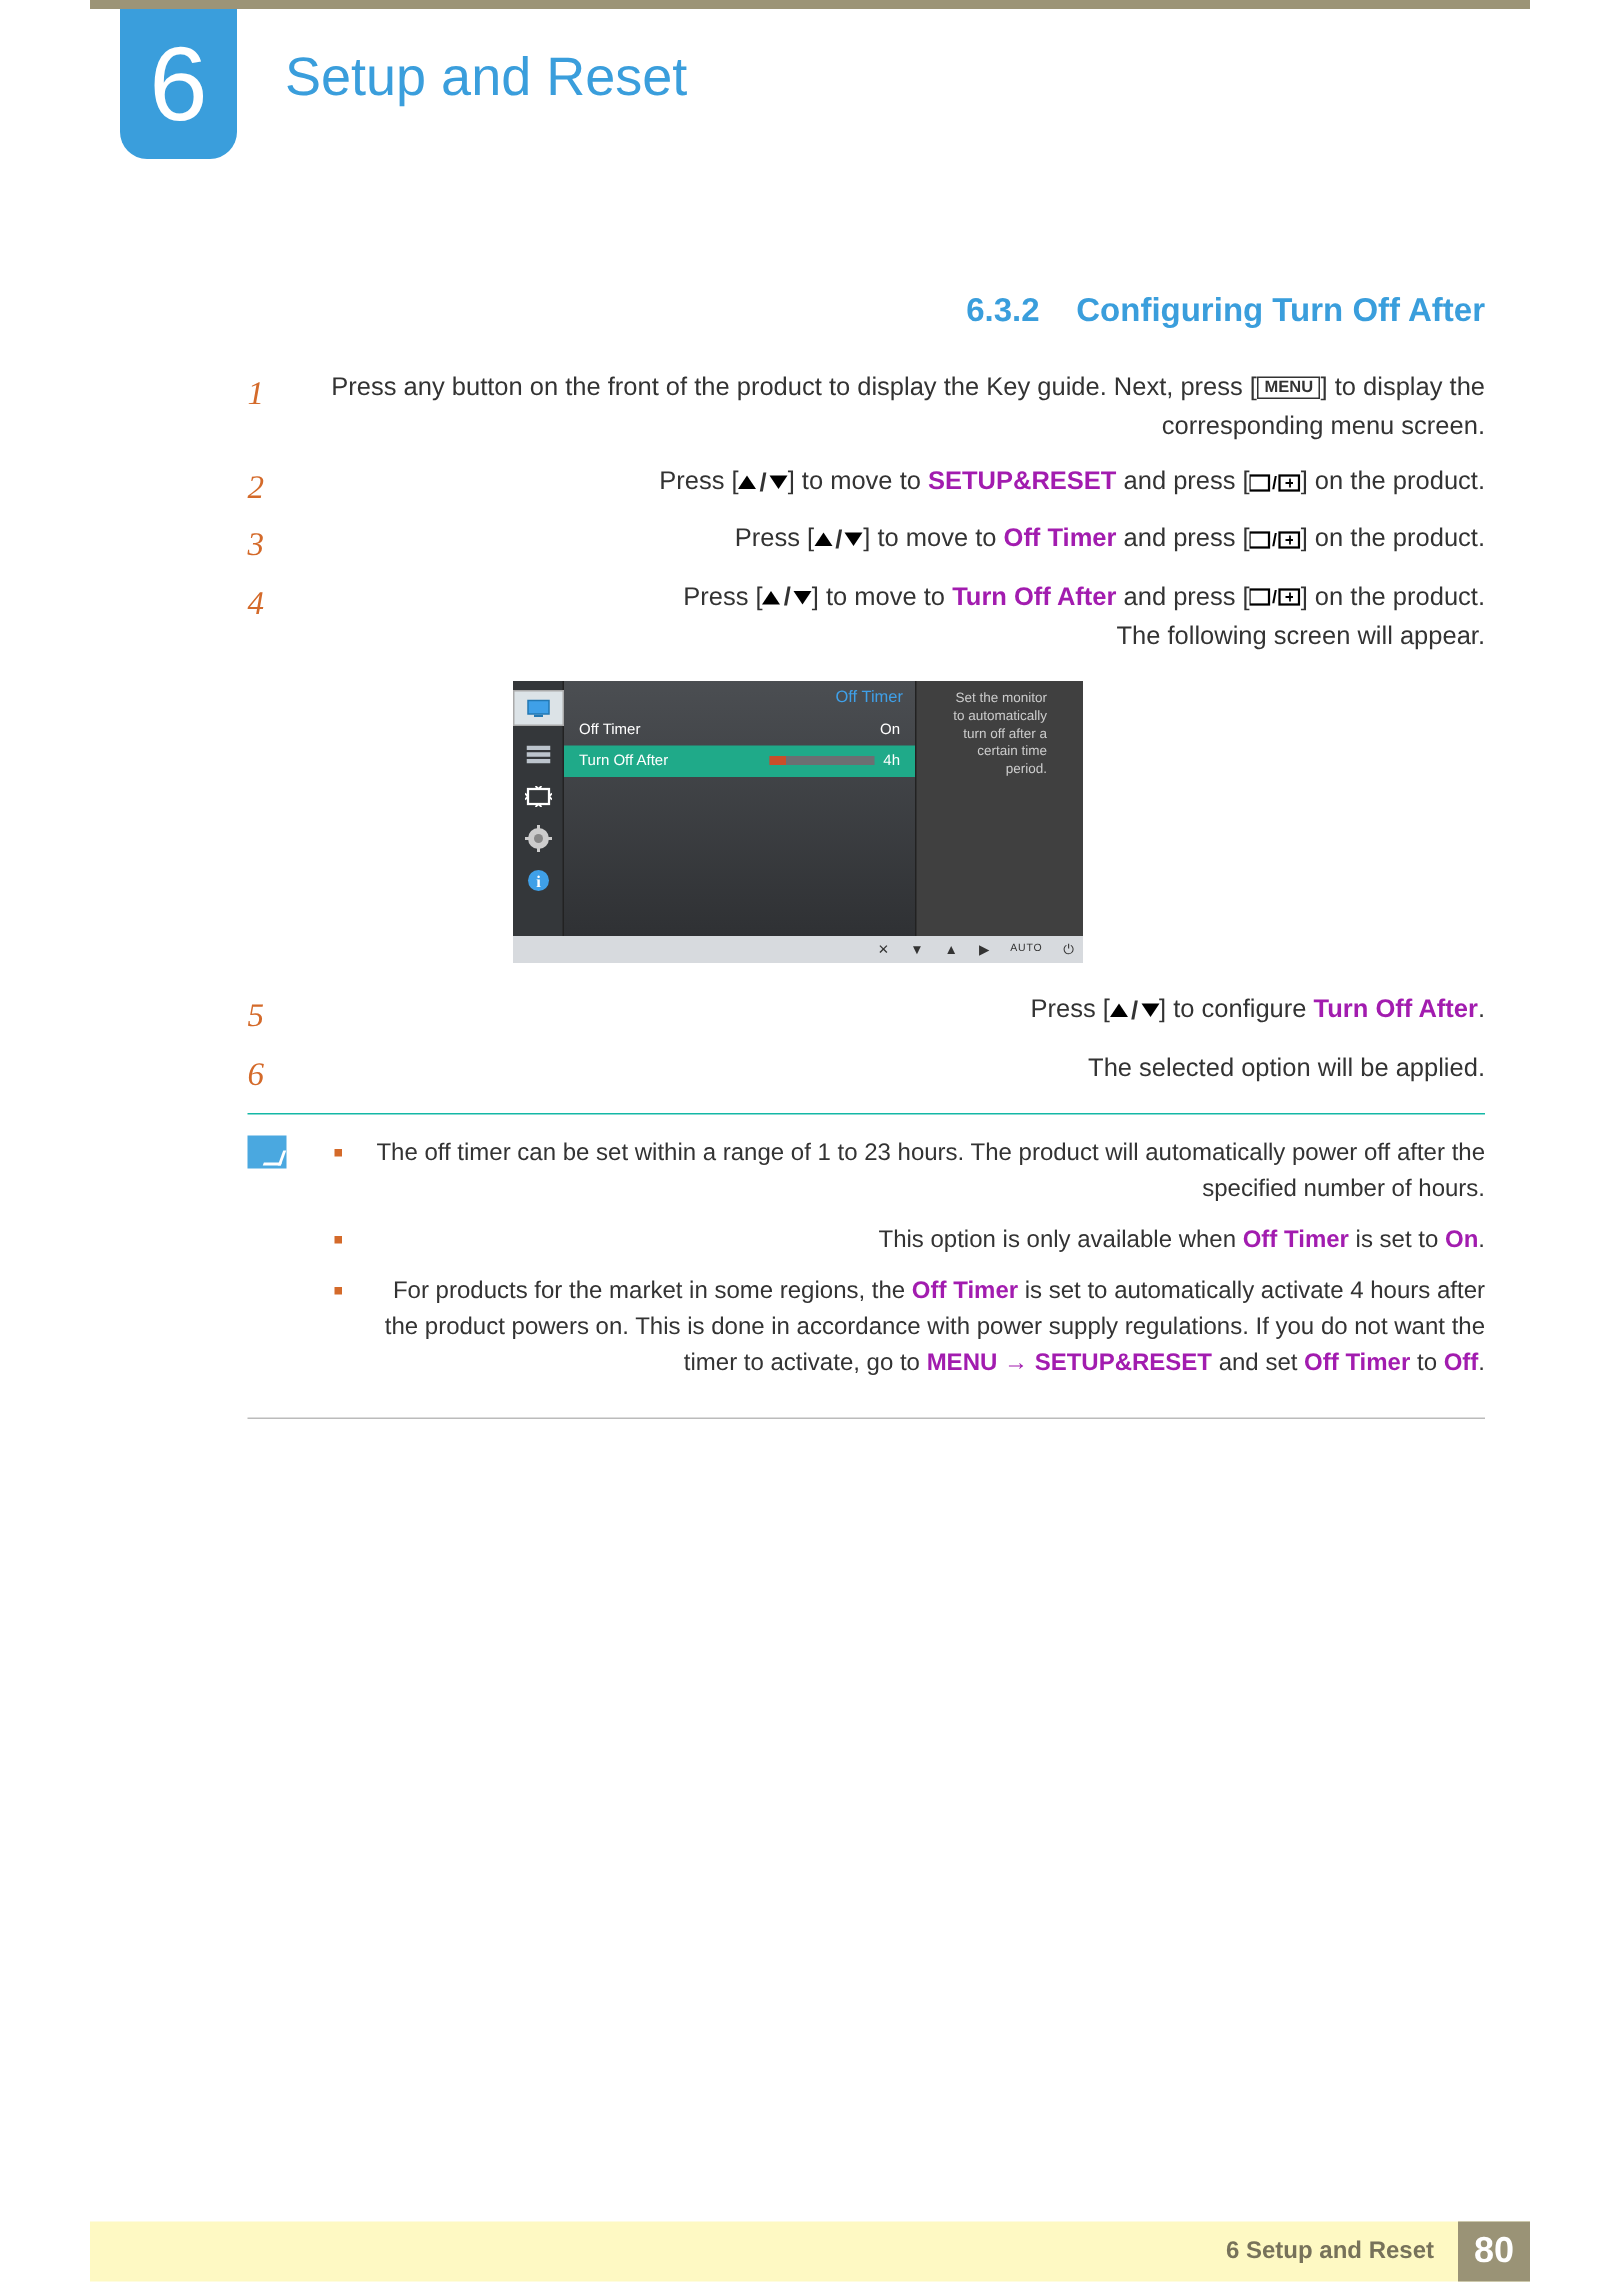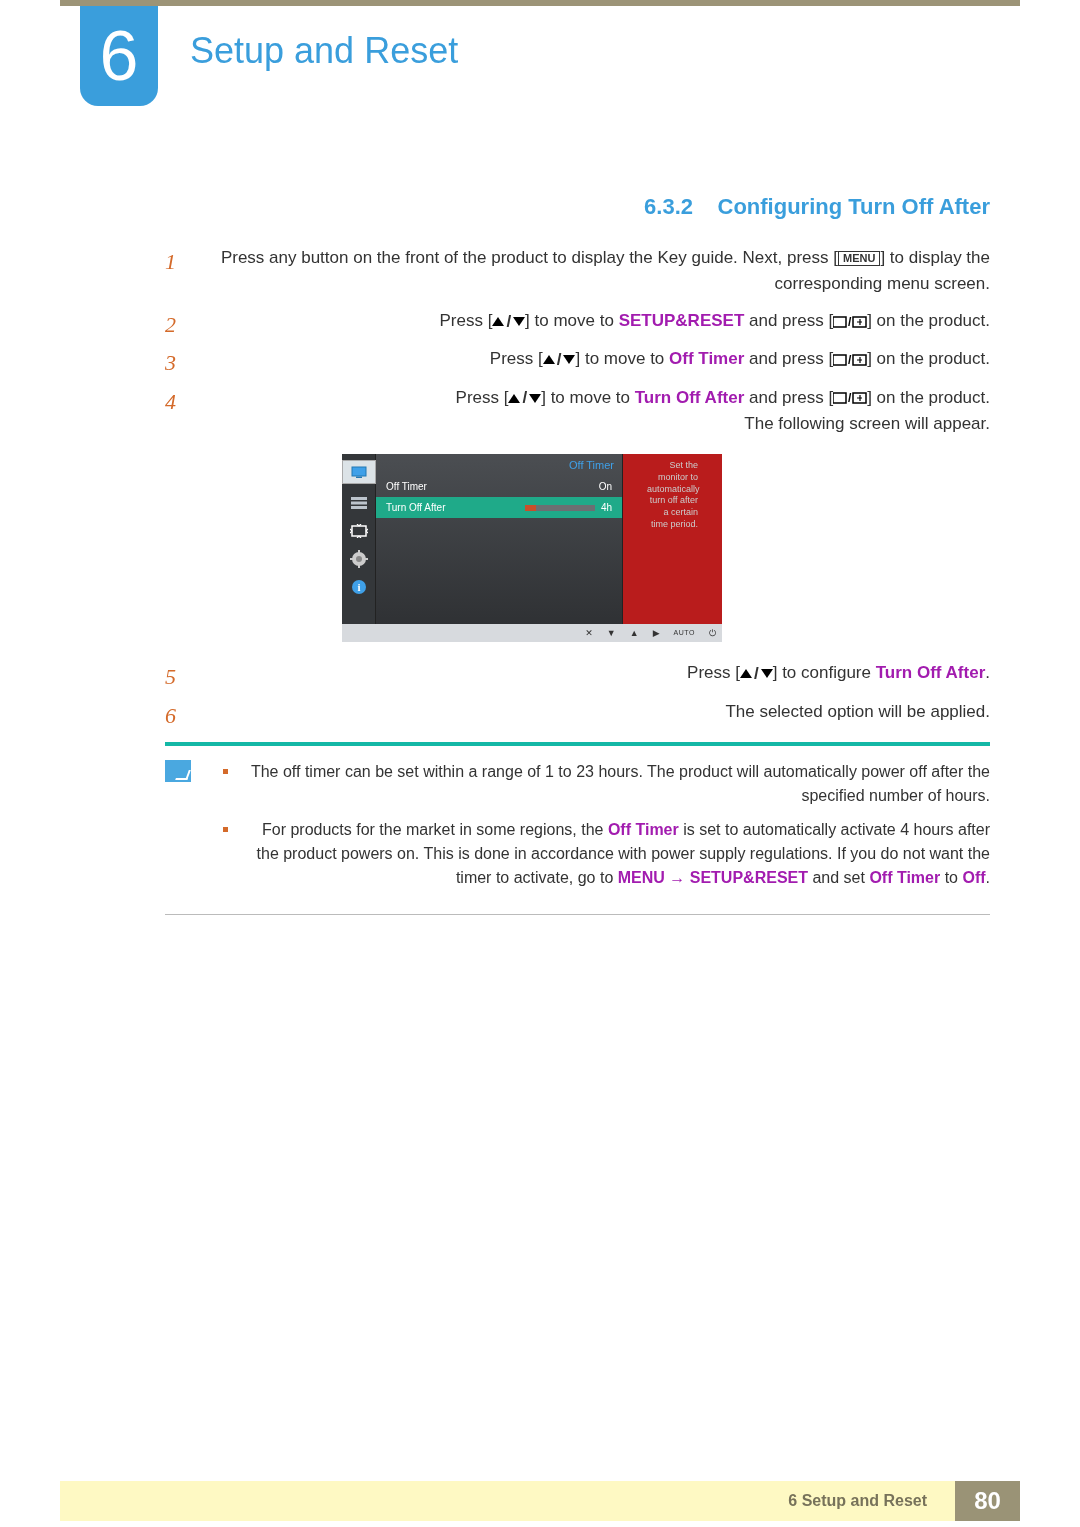--- a/index.html
+++ b/index.html
@@ -158,22 +158,22 @@
     vertical-align: middle;
   }
   .osd-slider::after {
     content: "";
     position: absolute;
     left: 0; top: 0;
     width: 15%; height: 100%;
     background: #c84f2a;
   }
   .osd-desc {
-    width: 100px;
-    background: #b91c1c;
+    width: 112px;
+    background: #404040;
     padding: 6px 24px;
     font-size: 9px;
     color: #ccc;
     border-left: 1px solid #222;
     line-height: 1.3;
   }
   .osd-bottom {
     height: 18px;
     background: #d7dade;
     display: flex;
@@ -190,21 +190,21 @@
   .osd-bottom .auto {
     font-size: 7px;
     letter-spacing: 0.5px;
   }
 
   
   .notes {
     display: flex;
     gap: 32px;
     margin-top: 18px;
-    border-top: 4px solid #14b8a6;
+    border-top: 1px solid #14b8a6;
     border-bottom: 1px solid #bbb;
     padding: 14px 0;
   }
   .notes .note-icon {
     width: 26px; height: 22px;
     background: #4aa8e0;
     position: relative;
     flex-shrink: 0;
   }
   .notes .note-icon::after {
@@ -244,24 +244,24 @@
     display: flex;
     align-items: center;
     justify-content: flex-end;
     color: #77725a;
     font-weight: bold;
     font-size: 16px;
   }
   .footer-pagenum {
     background: #9a9376;
     color: #fff;
-    width: 65px; height: 40px;
+    width: 48px; height: 40px;
     display: flex; align-items: center; justify-content: center;
     font-size: 24px;
-    margin-left: 26px;
+    margin-left: 14px;
   }
   .footer-pre { margin-right: 2px; }
 </style>
 </head>
 <body>
 
 <div class="top-stripe"></div>
 
 <div class="chapter-badge">
   <span>6</span>
@@ -390,20 +390,23 @@
         </span><span>] to configure </span><span class="orange">Turn Off After</span><span>.</span>
     </li>
     <li>The selected option will be applied.</li>
   </ol>
 
   <div class="notes">
     <div class="note-icon"></div>
     <ul>
       <li>The off timer can be set within a range of 1 to 23 hours. The product will automatically power off after the specified number of hours.</li>
       <li>
+        <span>This option is only available when </span><span class="orange">Off Timer</span><span> is set to </span><span class="orange">On</span><span>.</span>
+      </li>
+      <li>
         <span>For products for the market in some regions, the </span><span class="orange">Off Timer</span><span> is set to automatically activate 4 hours after the product powers on. This is done in accordance with power supply regulations. If you do not want the timer to activate, go to </span><span class="orange">MENU</span><span class="arrow orange"> → </span><span class="orange">SETUP&amp;RESET</span><span> and set </span><span class="orange">Off Timer</span><span> to </span><span class="orange">Off</span><span>.</span>
       </li>
     </ul>
   </div>
 </div>
 
 <div class="footer-bar">
   <span class="footer-pre">
     <b>6</b>
     <span>Setup and Reset</span>

